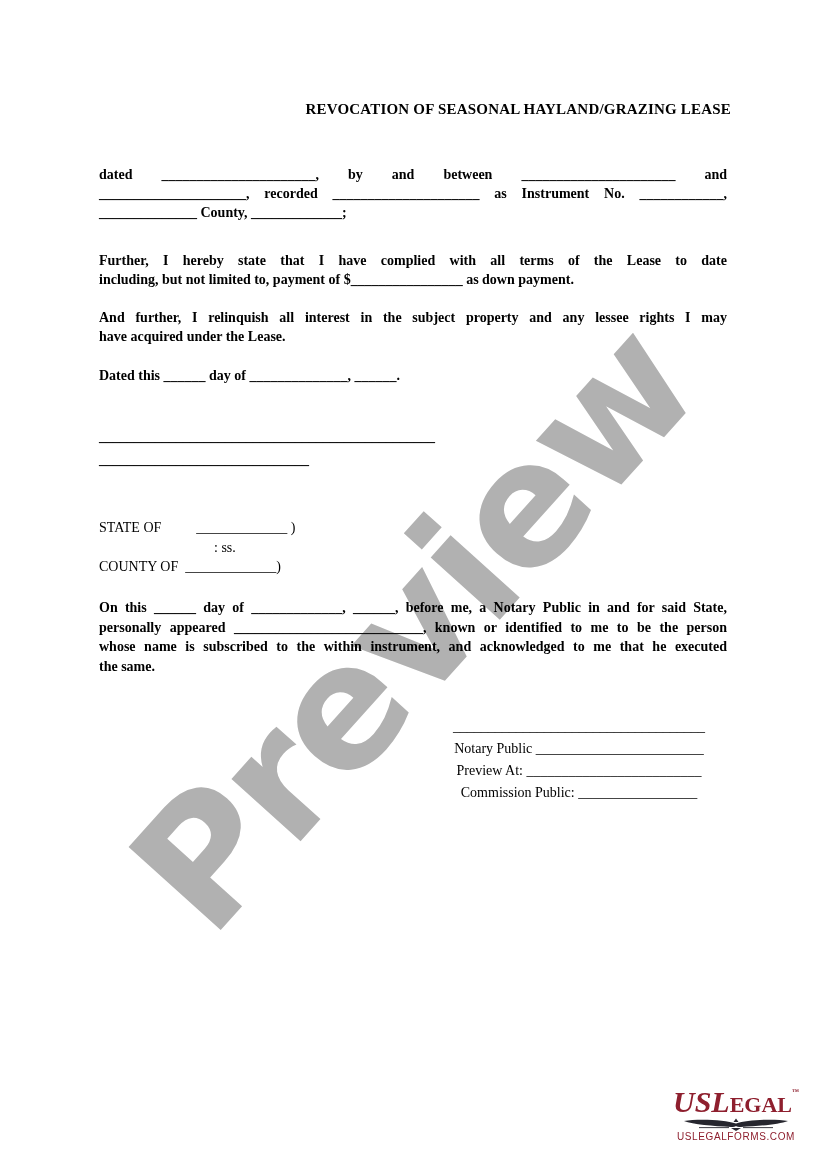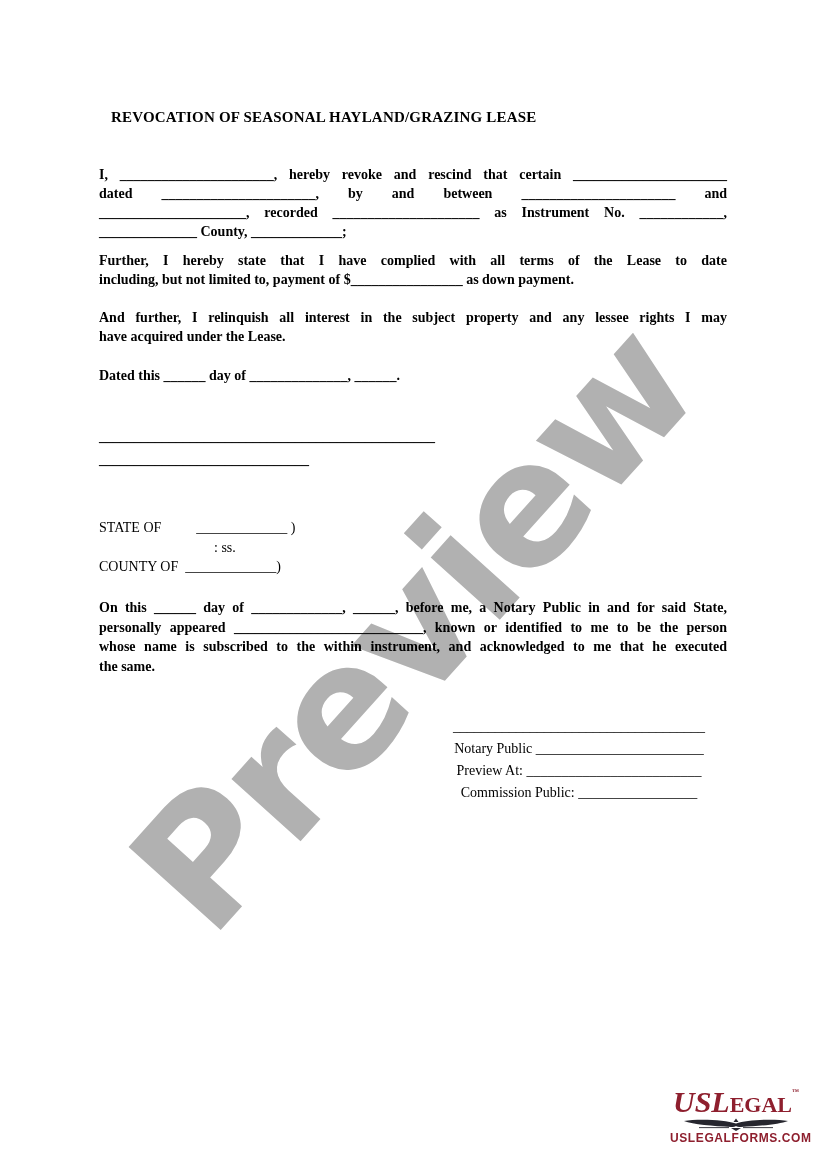--- a/index.html
+++ b/index.html
@@ -19,22 +19,22 @@
     font-weight:bold;
     font-size:170px;
     letter-spacing:-4px;
     white-space:nowrap;
     z-index:0;
     user-select:none;
   }
   .content { position:absolute; left:0; top:0; width:827px; height:1169px; z-index:1; }
 
   .doc-title {
-    position:absolute; left:99px; top:97px; width:628px; margin:12px;
-    text-align:left; font-size:15px; font-weight:bold;
+    position:absolute; left:99px; top:97px; width:628px; margin:4px;
+    text-align:right; font-size:15px; font-weight:bold;
     letter-spacing:0.2px;
   }
   .para {
     position:absolute; left:99px; width:628px;
     font-size:14px; line-height:19px; font-weight:bold;
   }
   .para.regular { font-weight:bold; line-height:19.5px; }
   .line { white-space:nowrap; }
   .jl { text-align:justify; text-align-last:justify; }
   .pre { white-space:pre; }
@@ -55,37 +55,36 @@
     position:absolute; left:670px; top:1087px; width:132px;
     text-align:center; line-height:1;
   }
   .brand { font-weight:bold; white-space:nowrap; }
   .brand-main { font-size:30px; font-family:"Liberation Serif", serif;font-style:italic; }
   .brand-small { font-size:22px; font-family:"Liberation Serif", serif; }
   .brand-tm { font-size:7px; vertical-align:18px; }
   .eagle { display:block; margin:1px auto 1px auto; }
   .site {
     font-family:"Liberation Sans", sans-serif;
-    font-size:12px; font-weight:bold; letter-spacing:0.6px;
+    font-size:10px; font-weight:normal; letter-spacing:0.6px;
     white-space:nowrap;
   }
 </style>
 </head>
 <body>
 
 <div class="page">
 
   <div class="watermark" style="color: rgb(177, 177, 177);">Preview</div>
 
   <div class="content">
 
     <h1 class="doc-title">REVOCATION OF SEASONAL HAYLAND/GRAZING LEASE</h1>
 
     <div class="para" style="top:165px">
-      <div class="line jl">I, ______________________, hereby revoke and rescind that certain ______________________</div>
       <div class="line jl">dated ______________________, by and between ______________________ and</div>
       <div class="line jl">_____________________, recorded _____________________ as Instrument No. ____________,</div>
       <div class="line">______________ County, _____________;</div>
     </div>
 
     <div class="para" style="top:251px">
       <div class="line jl">Further, I hereby state that I have complied with all terms of the Lease to date</div>
       <div class="line">including, but not limited to, payment of $________________ as down payment.</div>
     </div>
 

